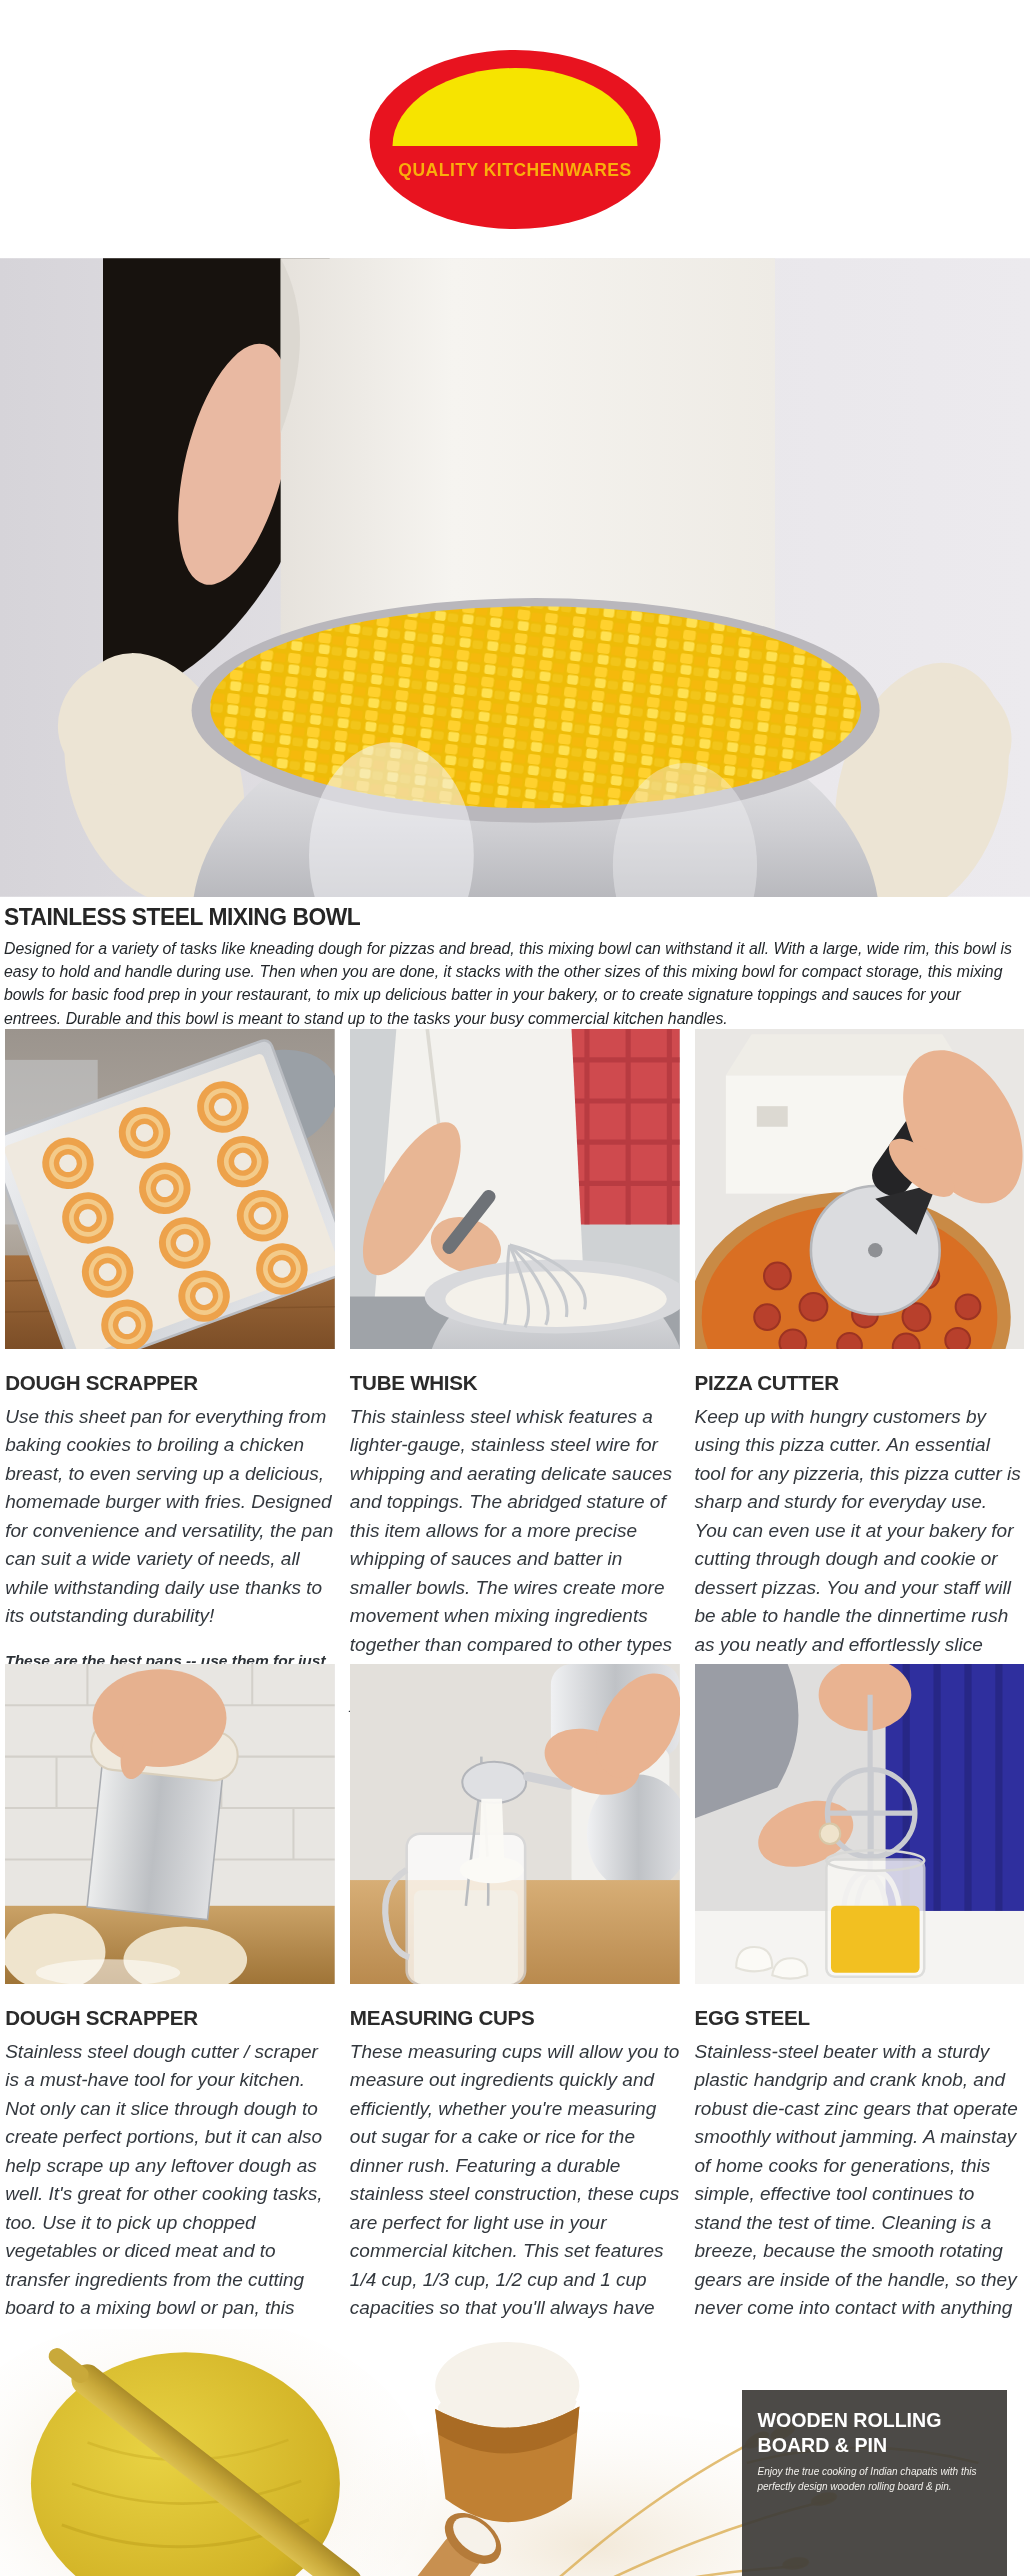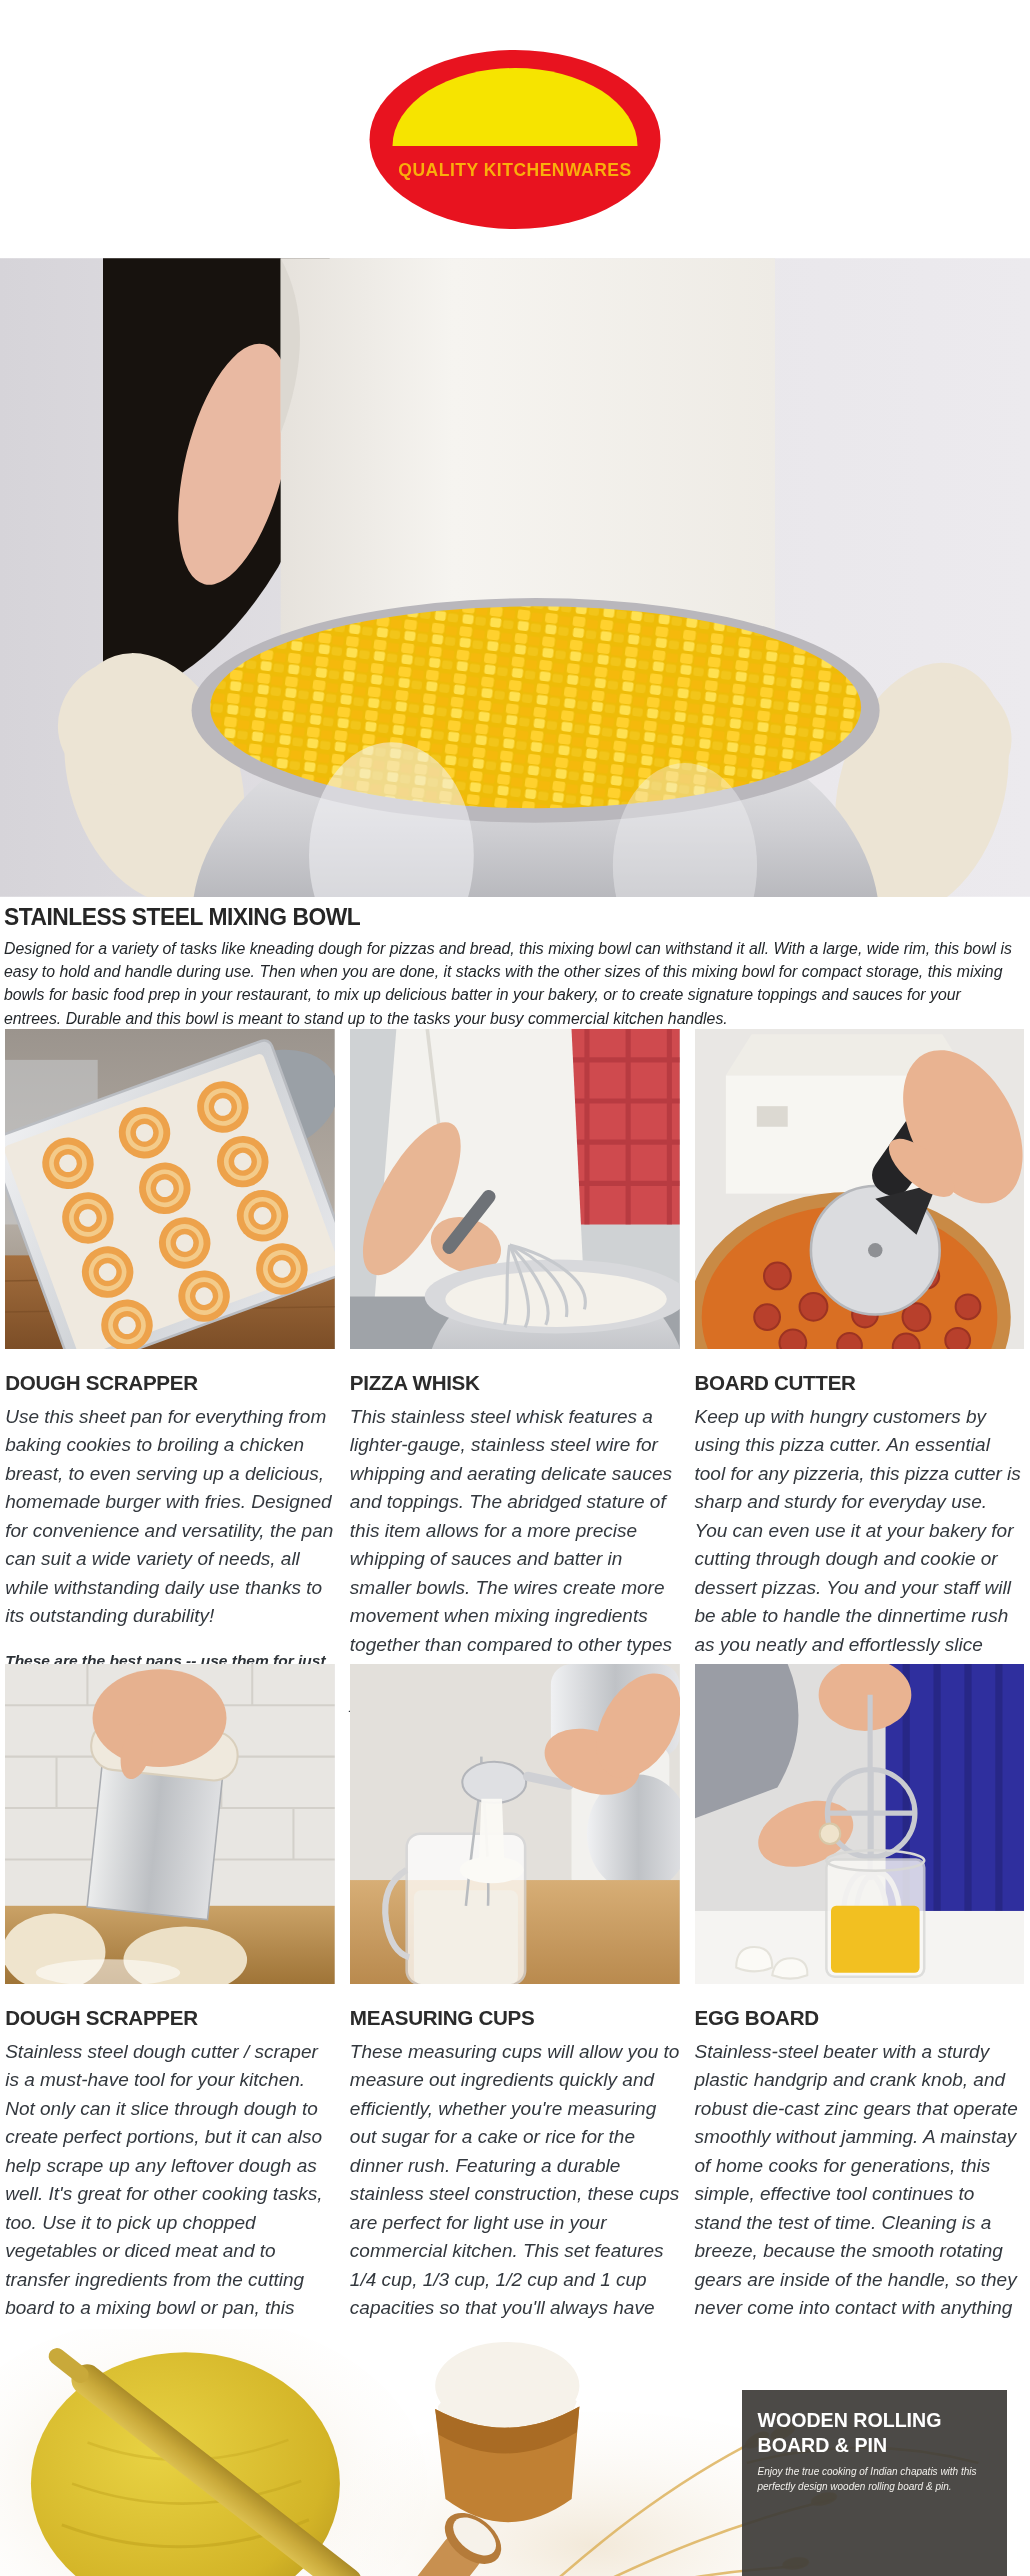--- a/index.html
+++ b/index.html
@@ -228,21 +228,21 @@
             <g fill="none" stroke="#c6c9cd" stroke-width="6">
               <path d="M310,420 C360,440 430,500 420,560"></path>
               <path d="M310,420 C350,460 400,530 380,575"></path>
               <path d="M310,420 C330,470 360,540 340,580"></path>
               <path d="M310,420 C390,440 470,490 455,545"></path>
               <path d="M310,420 C300,480 310,545 300,575"></path>
             </g>
           </g>
         </svg>
       </div>
-      <div class="col-title">PIZZA WHISK</div>
+      <div class="col-title">TUBE WHISK</div>
       <div class="col-text">This stainless steel whisk features a lighter-gauge, stainless steel wire for whipping and aerating delicate sauces and toppings. The abridged stature of this item allows for a more precise whipping of sauces and batter in smaller bowls. The wires create more movement when mixing ingredients together than compared to other types of whips/whisks. This product will help you complete a variety of kitchen tasks for maximum efficiency.</div>
     </div>
 
     <div class="cell">
       <div class="photo">
         <svg viewBox="0 0 640 622" preserveAspectRatio="none">
           <rect width="640" height="622" fill="#e9e7e4"></rect>
           <rect x="60" y="90" width="470" height="230" fill="#f7f6f2"></rect>
           <path d="M60,90 L530,90 L480,10 L110,10 Z" fill="#efede7"></path>
           <rect x="120" y="150" width="60" height="40" fill="#dcd9d2"></rect>
@@ -268,21 +268,21 @@
           <g>
             <circle cx="350" cy="430" r="125" fill="#dbdcdf" stroke="#b5b7bb" stroke-width="5"></circle>
             <circle cx="350" cy="430" r="14" fill="#8e9094"></circle>
             <rect x="400" y="70" width="78" height="270" rx="36" fill="#242426" transform="rotate(35 439 205)"></rect>
             <path d="M350,330 L470,300 L430,400 Z" fill="#2b2b2d"></path>
           </g>
           <ellipse cx="520" cy="190" rx="100" ry="160" fill="#e9b391" transform="rotate(-28 520 190)"></ellipse>
           <ellipse cx="440" cy="270" rx="34" ry="78" fill="#e9b391" transform="rotate(-50 440 270)"></ellipse>
         </svg>
       </div>
-      <div class="col-title">BOARD CUTTER</div>
+      <div class="col-title">PIZZA CUTTER</div>
       <div class="col-text">Keep up with hungry customers by using this pizza cutter. An essential tool for any pizzeria, this pizza cutter is sharp and sturdy for everyday use. You can even use it at your bakery for cutting through dough and cookie or dessert pizzas. You and your staff will be able to handle the dinnertime rush as you neatly and effortlessly slice through even the thickest crust with this wheel!</div>
     </div>
   </div>
 
   <div class="row row2">
 
     <div class="cell">
       <div class="photo">
         <svg viewBox="0 0 640 622" preserveAspectRatio="none">
           <defs>
@@ -399,21 +399,21 @@
             <rect x="255" y="380" width="190" height="228" rx="16" fill="#fbfaf7" opacity="0.8" stroke="#d8d8d6" stroke-width="5"></rect>
             <rect x="264" y="470" width="172" height="130" rx="10" fill="#f2c021"></rect>
             <ellipse cx="350" cy="382" rx="95" ry="20" fill="none" stroke="#d8d8d6" stroke-width="5"></ellipse>
           </g>
           <g fill="#fbfaf6" stroke="#e4e2da" stroke-width="4">
             <path d="M80,590 Q80,550 115,550 Q150,550 150,590 Q115,605 80,590 Z"></path>
             <path d="M150,605 Q155,570 190,572 Q220,575 218,605 Q185,618 150,605 Z"></path>
           </g>
         </svg>
       </div>
-      <div class="col-title">EGG BOARD</div>
+      <div class="col-title">EGG STEEL</div>
       <div class="col-text">Stainless-steel beater with a sturdy plastic handgrip and crank knob, and robust die-cast zinc gears that operate smoothly without jamming. A mainstay of home cooks for generations, this simple, effective tool continues to stand the test of time. Cleaning is a breeze, because the smooth rotating gears are inside of the handle, so they never come into contact with anything being mixed.</div>
     </div>
   </div>
 
   <div class="banner">
     <svg width="1030" height="299" viewBox="0 0 2000 580">
       <defs>
         <radialGradient id="warmGlow" cx="0.5" cy="0.5" r="0.6">
           <stop offset="0" stop-color="#efe3cf"></stop>
             <stop offset="1" stop-color="#ffffff" stop-opacity="0"></stop>

